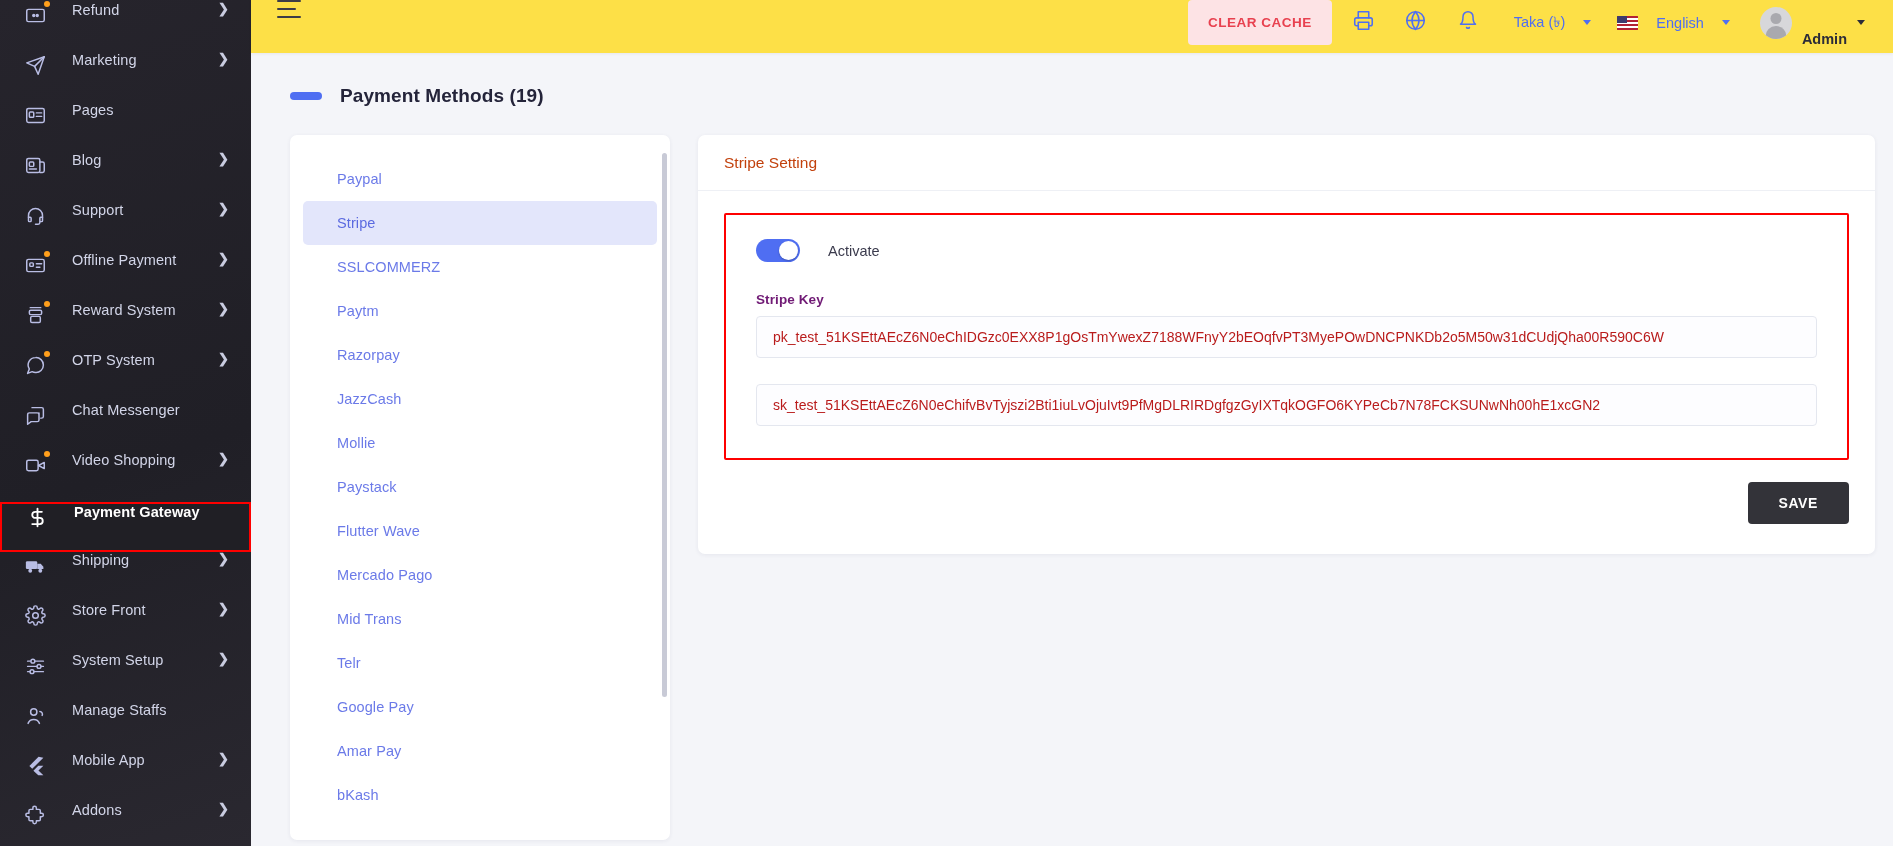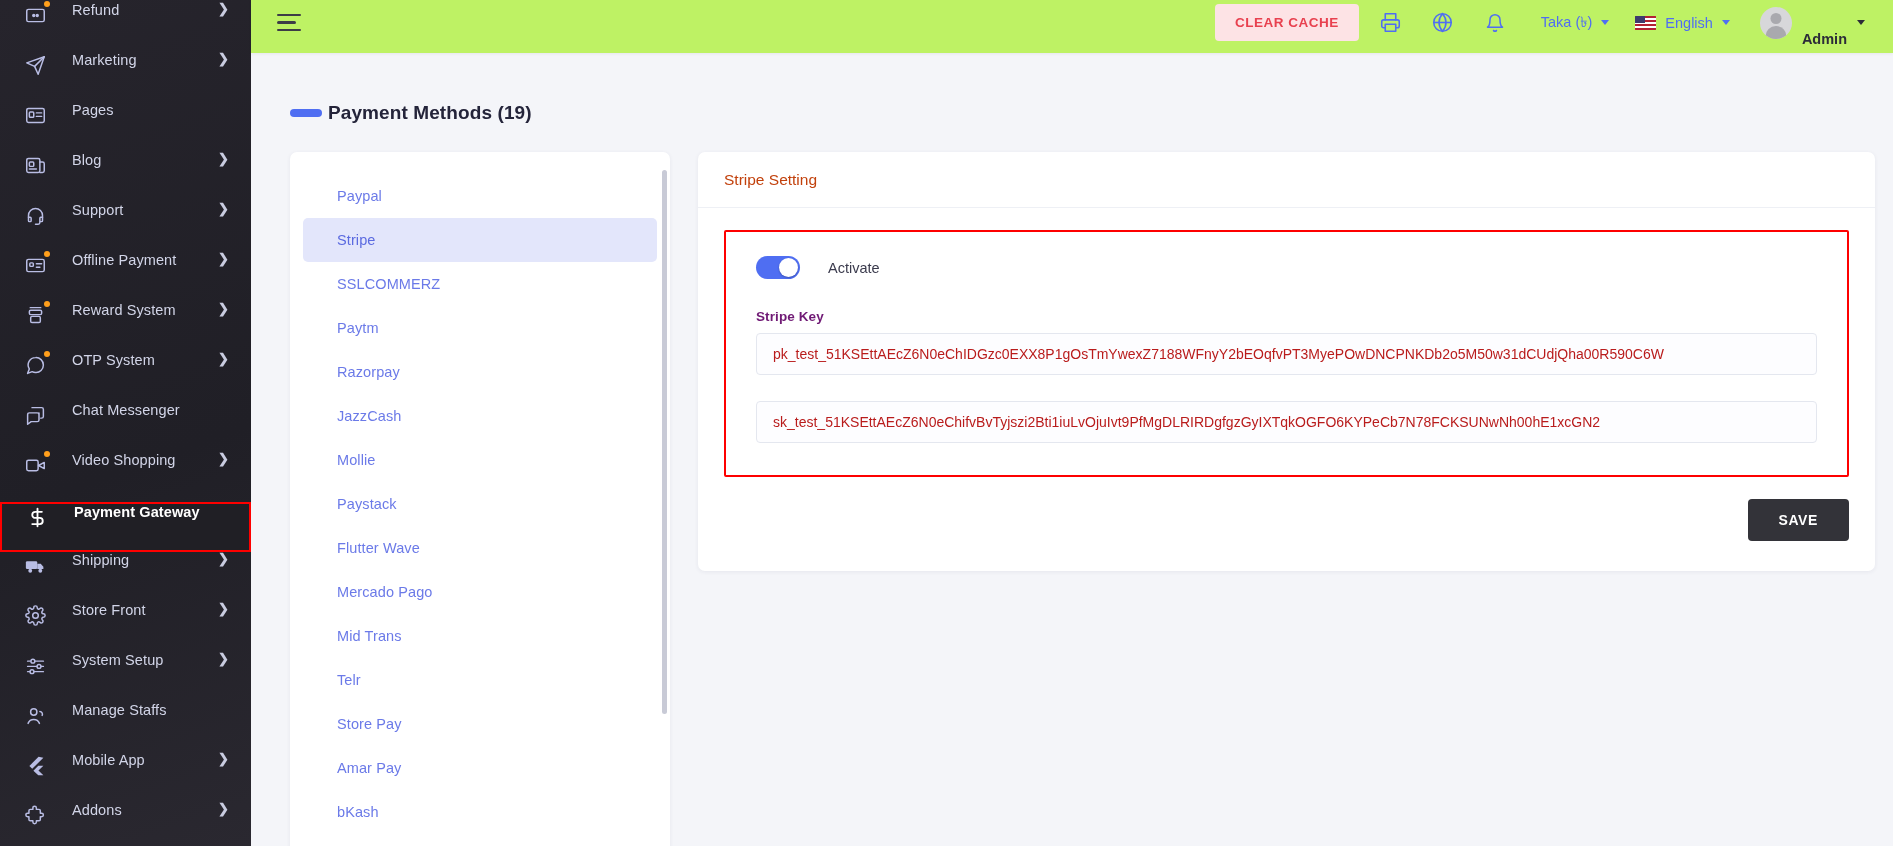--- a/index.html
+++ b/index.html
@@ -47,22 +47,22 @@
     border: 2px solid #fe0000;
   }
   .nav-item.active .nav-label { color: #ffffff; font-weight: 600; }
   .nav-item.active .nav-icon { color: #ffffff; }
 
   
   .content { flex: 1; height: 846px; display: flex; flex-direction: column; min-width: 0; }
 
   
   .topbar {
-    height: 53px; flex: 0 0 53px; background: #bef264;
-    display: flex; align-items: center; padding: 0 28px 8px 26px;
+    height: 53px; flex: 0 0 53px; background: #fde047;
+    display: flex; padding: 0 28px 8px 26px;
     box-shadow: 0 1px 3px rgba(20,20,40,.06);
     position: relative; z-index: 5;
   }
   .hamburger { width: 24px; height: 18px; display: flex; flex-direction: column;
     justify-content: space-between; cursor: pointer; }
   .hamburger span { display: block; height: 2.4px; background: #3d3d46; border-radius: 2px; }
   .hamburger span:nth-child(1) { width: 24px; }
   .hamburger span:nth-child(2) { width: 19px; }
   .hamburger span:nth-child(3) { width: 24px; }
   .topbar-spacer { flex: 1; }
@@ -70,21 +70,21 @@
     background: #fde3e5; color: #e8414f; border: none;
     font-size: 13.5px; font-weight: 600; letter-spacing: .5px;
     padding: 11px 20px; border-radius: 4px; cursor: pointer;
     font-family: "Liberation Sans", sans-serif;
   }
   .topbar-icon {
     width: 40px; height: 40px; display: flex; align-items: center; justify-content: center;
     color: #4f6ef2; cursor: pointer; margin-left: 12px;
   }
   .currency-sel, .lang-sel {
-    display: flex; align-items: center; gap: 9px;
+    display: flex; align-items: center; gap: 18px;
     color: #4f6ef2; font-size: 14.5px; cursor: pointer; margin-left: 26px;
     white-space: nowrap;
   }
   .caret-down {
     width: 0; height: 0; border-left: 4.5px solid transparent;
     border-right: 4.5px solid transparent; border-top: 5.5px solid currentColor;
     display: inline-block;
   }
   .flag {
     width: 21px; height: 14px; border-radius: 1px; overflow: hidden;
@@ -102,21 +102,21 @@
     overflow: hidden; position: relative; flex: 0 0 32px;
   }
   .avatar::before { content:""; position:absolute; left:50%; top:6px; width:11px; height:11px;
     border-radius:50%; background:#a9a9ae; transform: translateX(-50%); }
   .avatar::after { content:""; position:absolute; left:50%; top:19px; width:21px; height:15px;
     border-radius: 11px 11px 0 0; background:#a9a9ae; transform: translateX(-50%); }
   .user-name { font-size: 14.5px; color: #2c2c38; font-weight: 600; margin-top: 33px; }
 
   
   .page { flex: 1; padding: 0 0 0 0; overflow: hidden; position: relative; }
-  .page-title-row { display: flex; align-items: center; gap: 6px; padding: 32px 0 0 39px; margin-top: 17px; }
+  .page-title-row { display: flex; align-items: center; gap: 18px; padding: 32px 0 0 39px; }
   .title-pill { width: 32px; height: 8px; border-radius: 4px; background: #4f6ef2; flex: 0 0 32px; }
   .page-title { font-size: 19px; font-weight: 600; color: #24243a; letter-spacing: .1px; }
 
   .cards-row { display: flex; gap: 28px; padding: 28px 18px 0 39px; align-items: flex-start; }
 
   
   .methods-card {
     width: 380px; flex: 0 0 380px; background: #fff; border-radius: 7px;
     box-shadow: 0 1px 4px rgba(40,45,85,.07);
     padding: 22px 0 14px 0; position: relative; height: 705px; overflow: hidden;
@@ -448,21 +448,21 @@
               <div class="method-item">SSLCOMMERZ</div>
               <div class="method-item">Paytm</div>
               <div class="method-item">Razorpay</div>
               <div class="method-item">JazzCash</div>
               <div class="method-item">Mollie</div>
               <div class="method-item">Paystack</div>
               <div class="method-item">Flutter Wave</div>
               <div class="method-item">Mercado Pago</div>
               <div class="method-item">Mid Trans</div>
               <div class="method-item">Telr</div>
-              <div class="method-item">Store Pay</div>
+              <div class="method-item">Google Pay</div>
               <div class="method-item">Amar Pay</div>
               <div class="method-item">bKash</div>
             </div>
           <div class="methods-scrollbar">
             <div class="thumb"></div>
           </div>
         </section>
 
         <section class="setting-card">
           <div class="setting-head">Stripe Setting</div>

